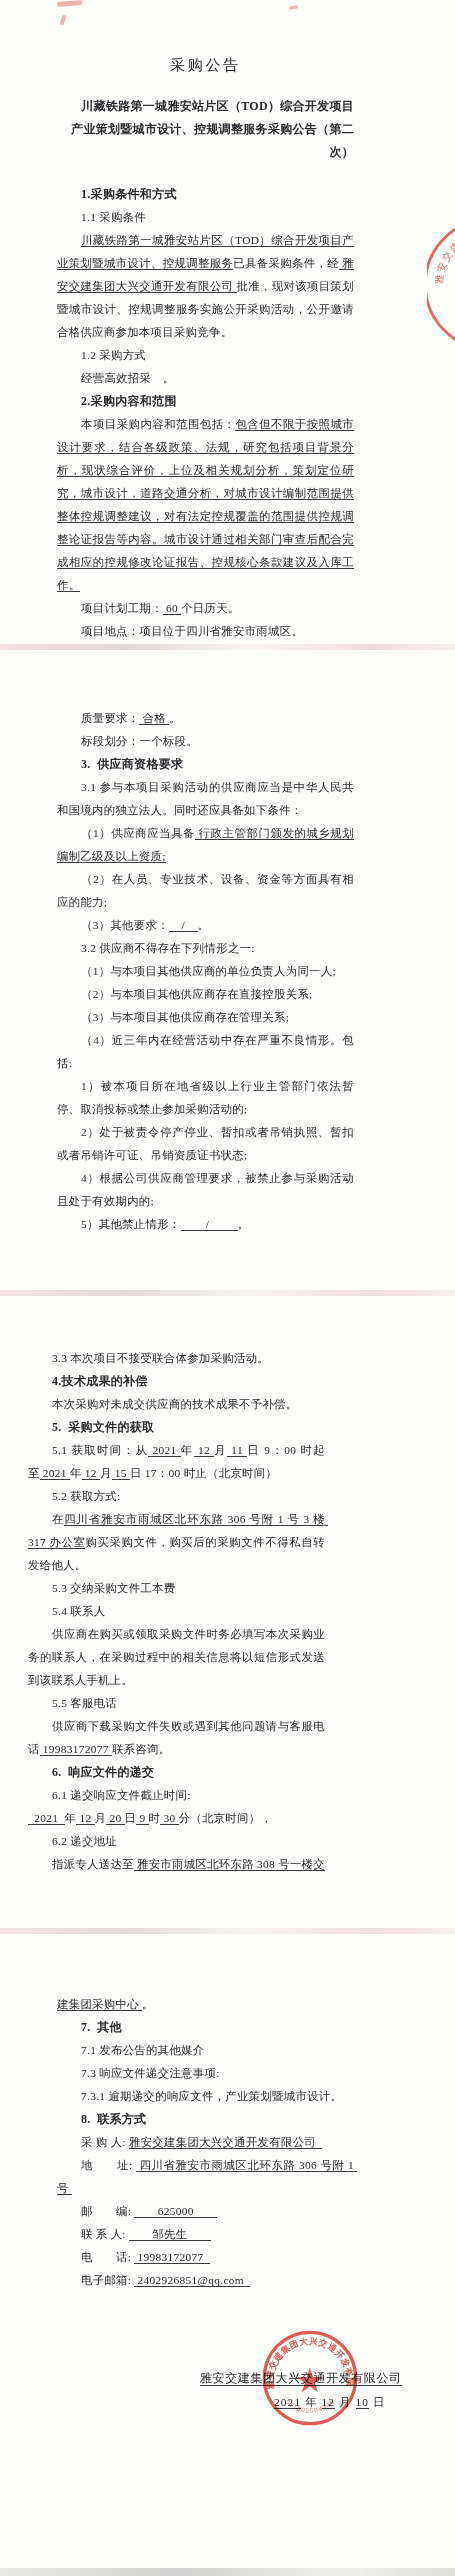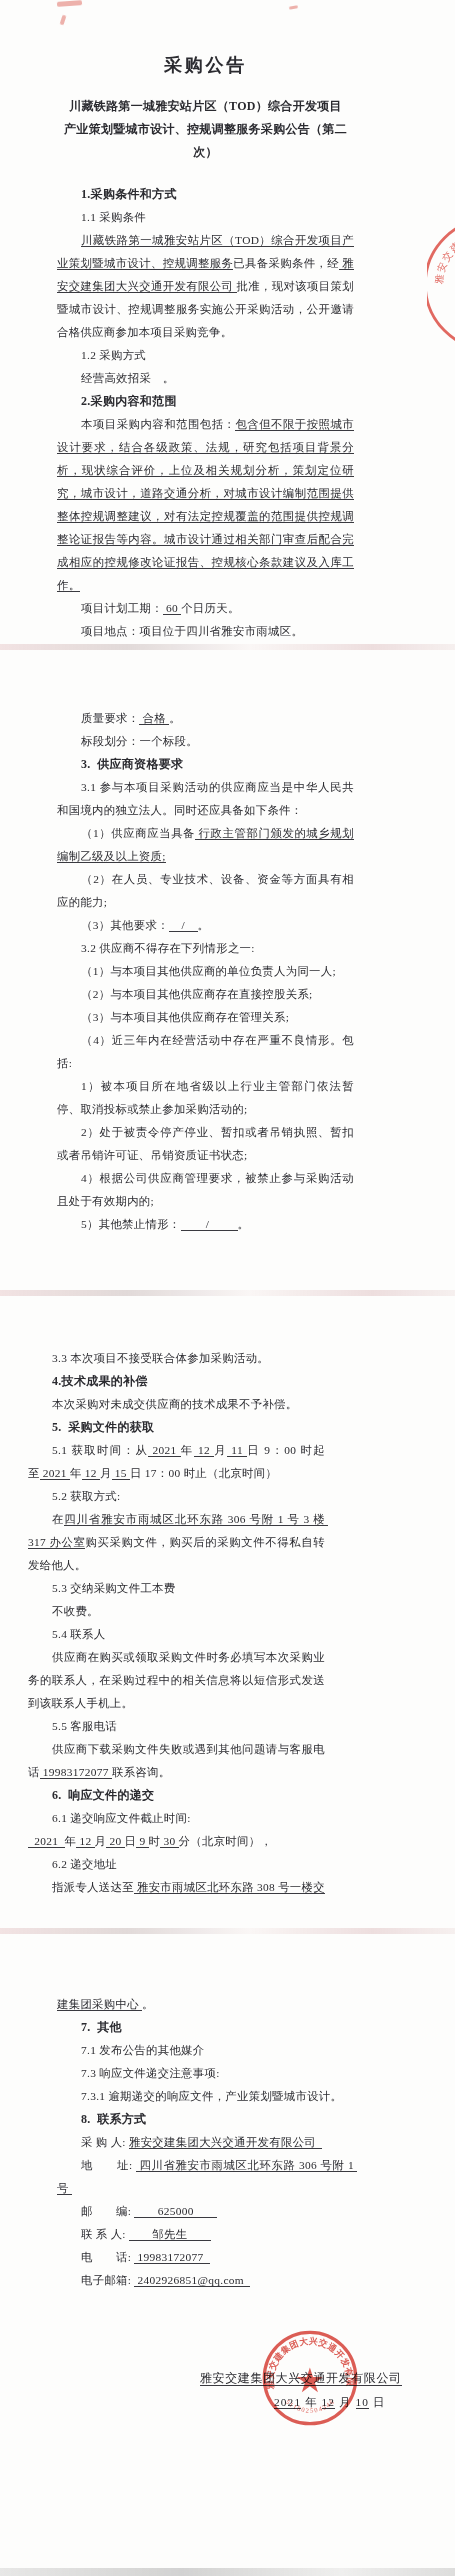--- a/index.html
+++ b/index.html
@@ -11,22 +11,22 @@
   }
   .scan-page{position:absolute;left:0;width:455px;}
   .page-content{margin-left:57px;width:297px;}
   .p1{top:0;height:645px;}   .p1 .page-content{padding-top:55px;}
   .p2{top:652px;height:637px;} .p2 .page-content{padding-top:55px;}
   .p3{top:1298px;height:631px;} .p3 .page-content{padding-top:49px;margin-left:28px;}
   .p4{top:1936px;height:640px;} .p4 .page-content{padding-top:57px;}
   .blk{font-size:11.4px;line-height:23px;text-align:justify;letter-spacing:0.3px;}
   .blk span{white-space:pre-wrap;}
   .indent{text-indent:24px;}
-  .title{font-size:18px;font-weight:bold;text-align:center;letter-spacing:2.8px;line-height:20.5px;margin-bottom:19.4px;}
-  .subtitle{font-size:12px;font-weight:bold;text-align:center;letter-spacing:0.3px;line-height:23px;white-space:nowrap;}
+  .title{font-size:15px;font-weight:normal;text-align:center;letter-spacing:2.8px;line-height:20.5px;margin-bottom:19.4px;}
+  .subtitle{font-size:12px;font-weight:bold;text-align:right;letter-spacing:0.3px;line-height:23px;white-space:nowrap;}
   .heading{font-weight:bold;font-size:12px;text-indent:24px;}
   .mt-lg{margin-top:19.4px;}
   .u{border-bottom:0.9px solid #3a3a40;}
   .sig-company{position:absolute;left:200px;top:431px;font-size:12px;letter-spacing:0.6px;white-space:nowrap;}
   .sig-date{position:absolute;left:274px;top:455px;font-size:11.4px;letter-spacing:1.1px;white-space:nowrap;}
   .pbreak{position:absolute;left:0;width:455px;height:6.3px;
     background:linear-gradient(90deg,rgba(216,160,160,.28),rgba(186,168,168,.42) 28%,rgba(238,218,218,.18) 55%,rgba(206,158,158,.32) 82%,rgba(220,190,190,.2));
     filter:blur(0.6px);}
   .pb1{top:644px;} .pb2{top:1290px;} .pb3{top:1928px;}
   .bottom-smudge{position:absolute;left:0;top:2568px;width:455px;height:8px;
@@ -100,21 +100,20 @@
 <div class="scan-page p3">
   <div class="page-content">
       <div class="blk para indent"><span>3.3 本次项目不接受联合体参加采购活动。</span></div>
       <div class="blk heading"><span>4.技术成果的补偿</span></div>
       <div class="blk para indent"><span>本次采购对未成交供应商的技术成果不予补偿。</span></div>
       <div class="blk heading"><span>5.  采购文件的获取</span></div>
       <div class="blk para indent"><span>5.1 获取时间：从</span><span class="u">&nbsp;2021&nbsp;</span><span>年</span><span class="u">&nbsp;12&nbsp;</span><span>月</span><span class="u">&nbsp;11&nbsp;</span><span>日 9：00 时起至</span><span class="u">&nbsp;2021&nbsp;</span><span>年</span><span class="u">&nbsp;12&nbsp;</span><span>月</span><span class="u">&nbsp;15&nbsp;</span><span>日 17：00 时止（北京时间）</span></div>
       <div class="blk para indent"><span>5.2 获取方式:</span></div>
       <div class="blk para indent"><span>在</span><span class="u">四川省雅安市雨城区北环东路 306 号附 1 号 3 楼 317 办公室</span><span>购买采购文件，购买后的采购文件不得私自转发给他人。</span></div>
       <div class="blk para indent"><span>5.3 交纳采购文件工本费</span></div>
-      <div class="blk para indent"><span>不收费。</span></div>
       <div class="blk para indent"><span>5.4 联系人</span></div>
       <div class="blk para indent"><span>供应商在购买或领取采购文件时务必填写本次采购业务的联系人，在采购过程中的相关信息将以短信形式发送到该联系人手机上。</span></div>
       <div class="blk para indent"><span>5.5 客服电话</span></div>
       <div class="blk para indent"><span>供应商下载采购文件失败或遇到其他问题请与客服电话</span><span class="u">&nbsp;19983172077&nbsp;</span><span>联系咨询。</span></div>
       <div class="blk heading"><span>6.  响应文件的递交</span></div>
       <div class="blk para indent"><span>6.1 递交响应文件截止时间:</span></div>
       <div class="blk para"><span class="u">&nbsp;&nbsp;2021&nbsp;&nbsp;</span><span>年</span><span class="u">&nbsp;12&nbsp;</span><span>月</span><span class="u">&nbsp;20&nbsp;</span><span>日</span><span class="u">&nbsp;9&nbsp;</span><span>时</span><span class="u">&nbsp;30&nbsp;</span><span>分（北京时间），</span></div>
       <div class="blk para indent"><span>6.2 递交地址</span></div>
       <div class="blk para indent"><span>指派专人送达至</span><span class="u">&nbsp;雅安市雨城区北环东路 308 号一楼交</span></div>
     </div>

